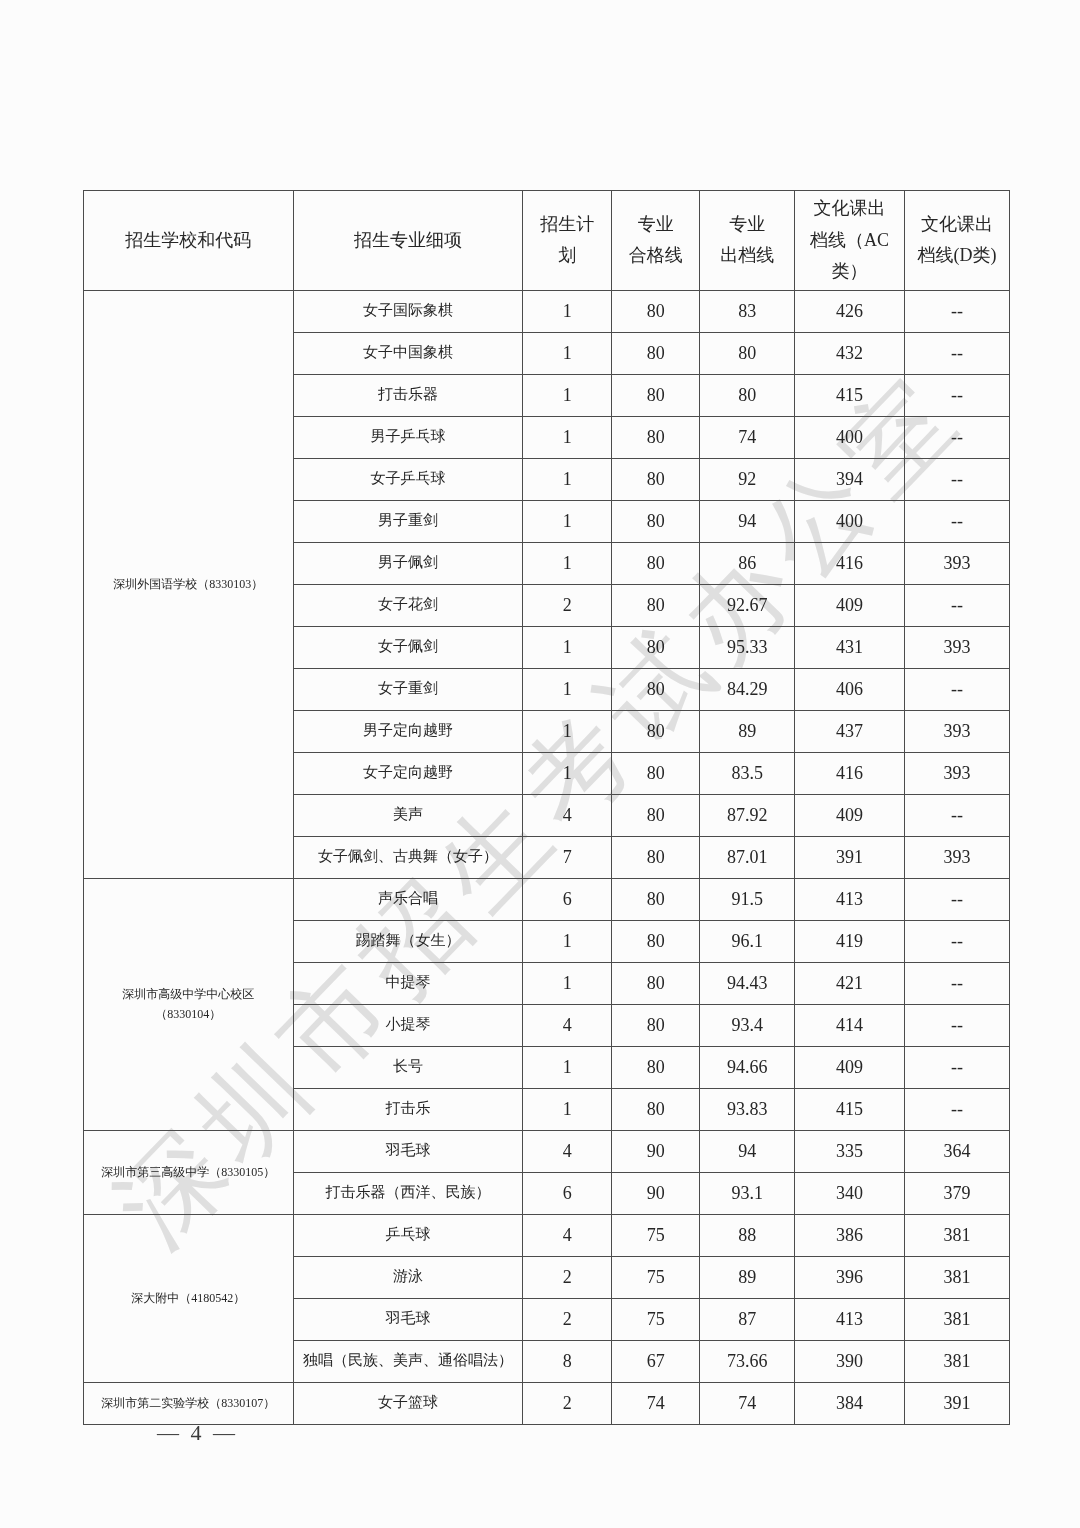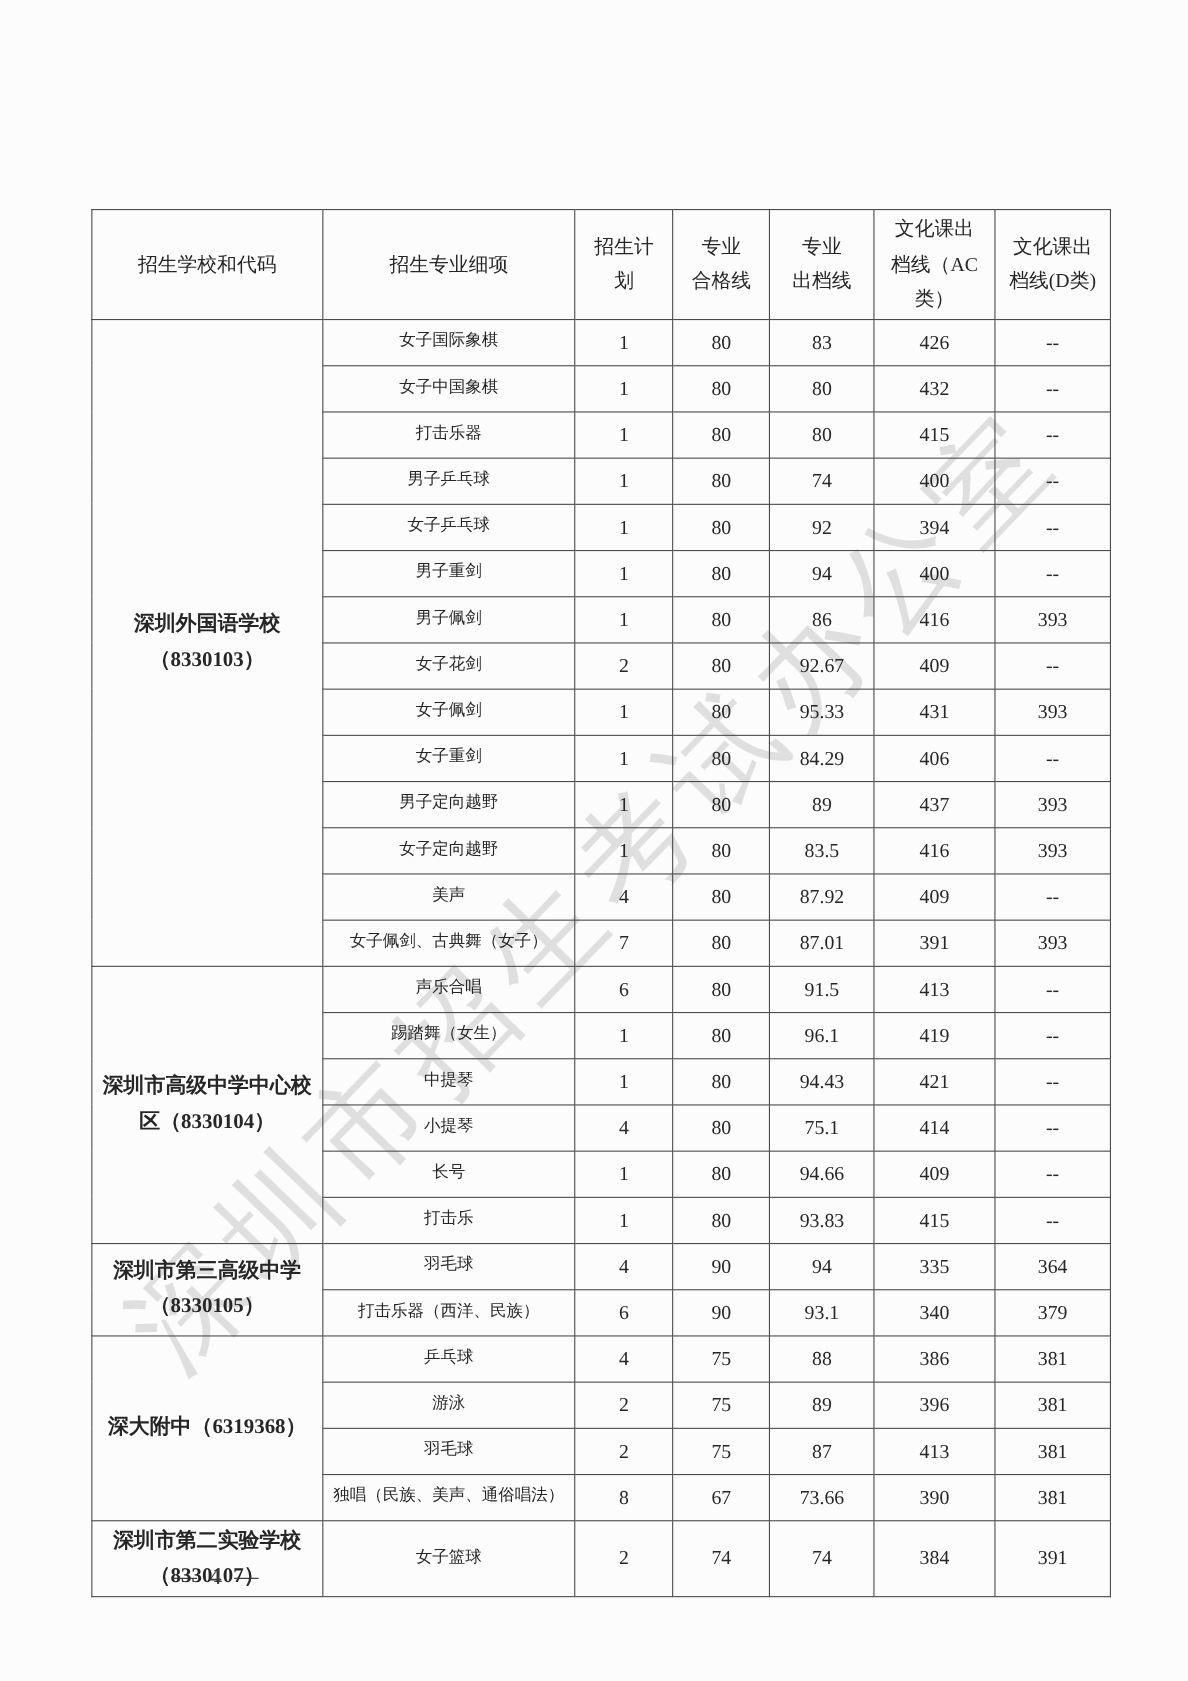--- a/index.html
+++ b/index.html
@@ -52,24 +52,23 @@
     font-size: 18px;
     font-weight: normal;
     line-height: 1.75;
     white-space: pre-line;
   }
   .admissions tbody td {
     height: 37px;
     font-size: 18px;
   }
   .admissions td.school-cell {
-    font-size: 19px;
+    font-size: 12px;
     line-height: 1.7;
     padding: 2px 6px;
-    font-weight: bold;
   }
   .admissions td.major-cell {
     font-size: 15px;
     line-height: 1.55;
     padding: 2px 2px;
   }
   .page-number {
     position: absolute;
     left: 157px;
     top: 1420px;
@@ -247,21 +246,21 @@
         <td class="num-cell">1</td>
         <td class="num-cell">80</td>
         <td class="num-cell">94.43</td>
         <td class="num-cell">421</td>
         <td class="num-cell">--</td>
       </tr>
       <tr>
         <td class="major-cell">小提琴</td>
         <td class="num-cell">4</td>
         <td class="num-cell">80</td>
-        <td class="num-cell">75.1</td>
+        <td class="num-cell">93.4</td>
         <td class="num-cell">414</td>
         <td class="num-cell">--</td>
       </tr>
       <tr>
         <td class="major-cell">长号</td>
         <td class="num-cell">1</td>
         <td class="num-cell">80</td>
         <td class="num-cell">94.66</td>
         <td class="num-cell">409</td>
         <td class="num-cell">--</td>
@@ -285,21 +284,21 @@
       </tr>
       <tr>
         <td class="major-cell">打击乐器（西洋、民族）</td>
         <td class="num-cell">6</td>
         <td class="num-cell">90</td>
         <td class="num-cell">93.1</td>
         <td class="num-cell">340</td>
         <td class="num-cell">379</td>
       </tr>
       <tr>
-        <td rowspan="4" class="school-cell">深大附中（6319368）</td>
+        <td rowspan="4" class="school-cell">深大附中（4180542）</td>
         <td class="major-cell">乒乓球</td>
         <td class="num-cell">4</td>
         <td class="num-cell">75</td>
         <td class="num-cell">88</td>
         <td class="num-cell">386</td>
         <td class="num-cell">381</td>
       </tr>
       <tr>
         <td class="major-cell">游泳</td>
         <td class="num-cell">2</td>

